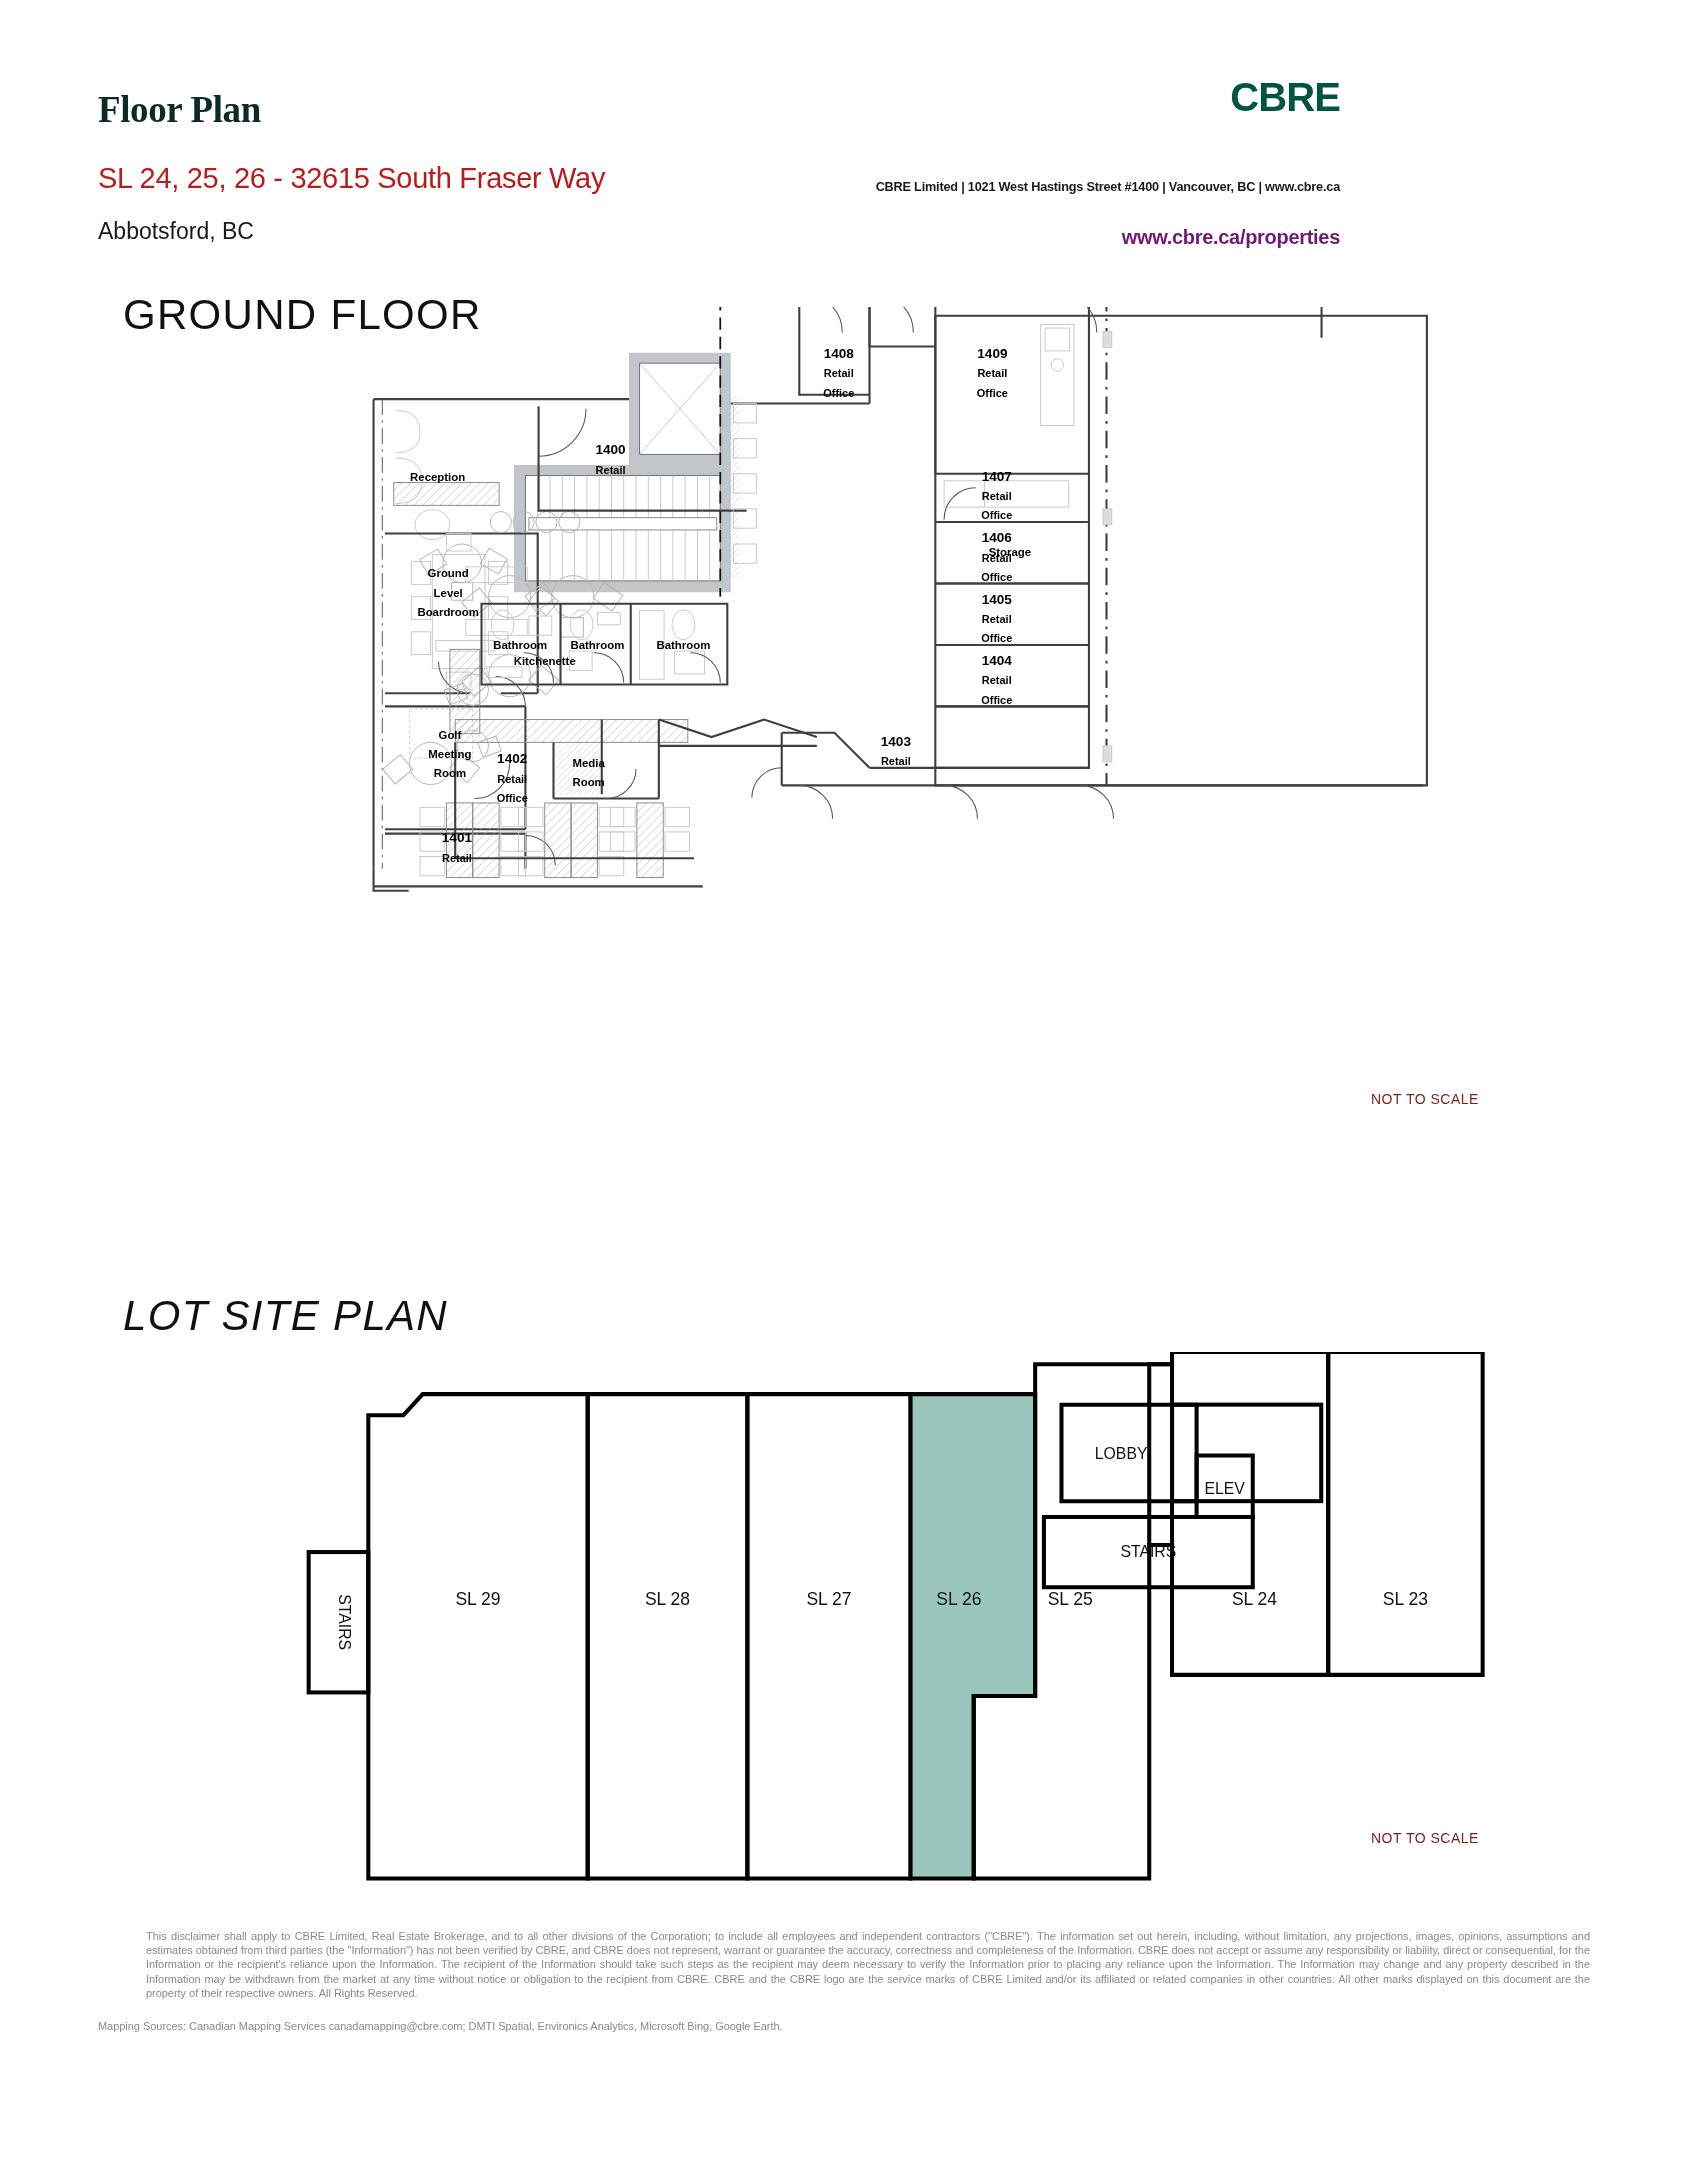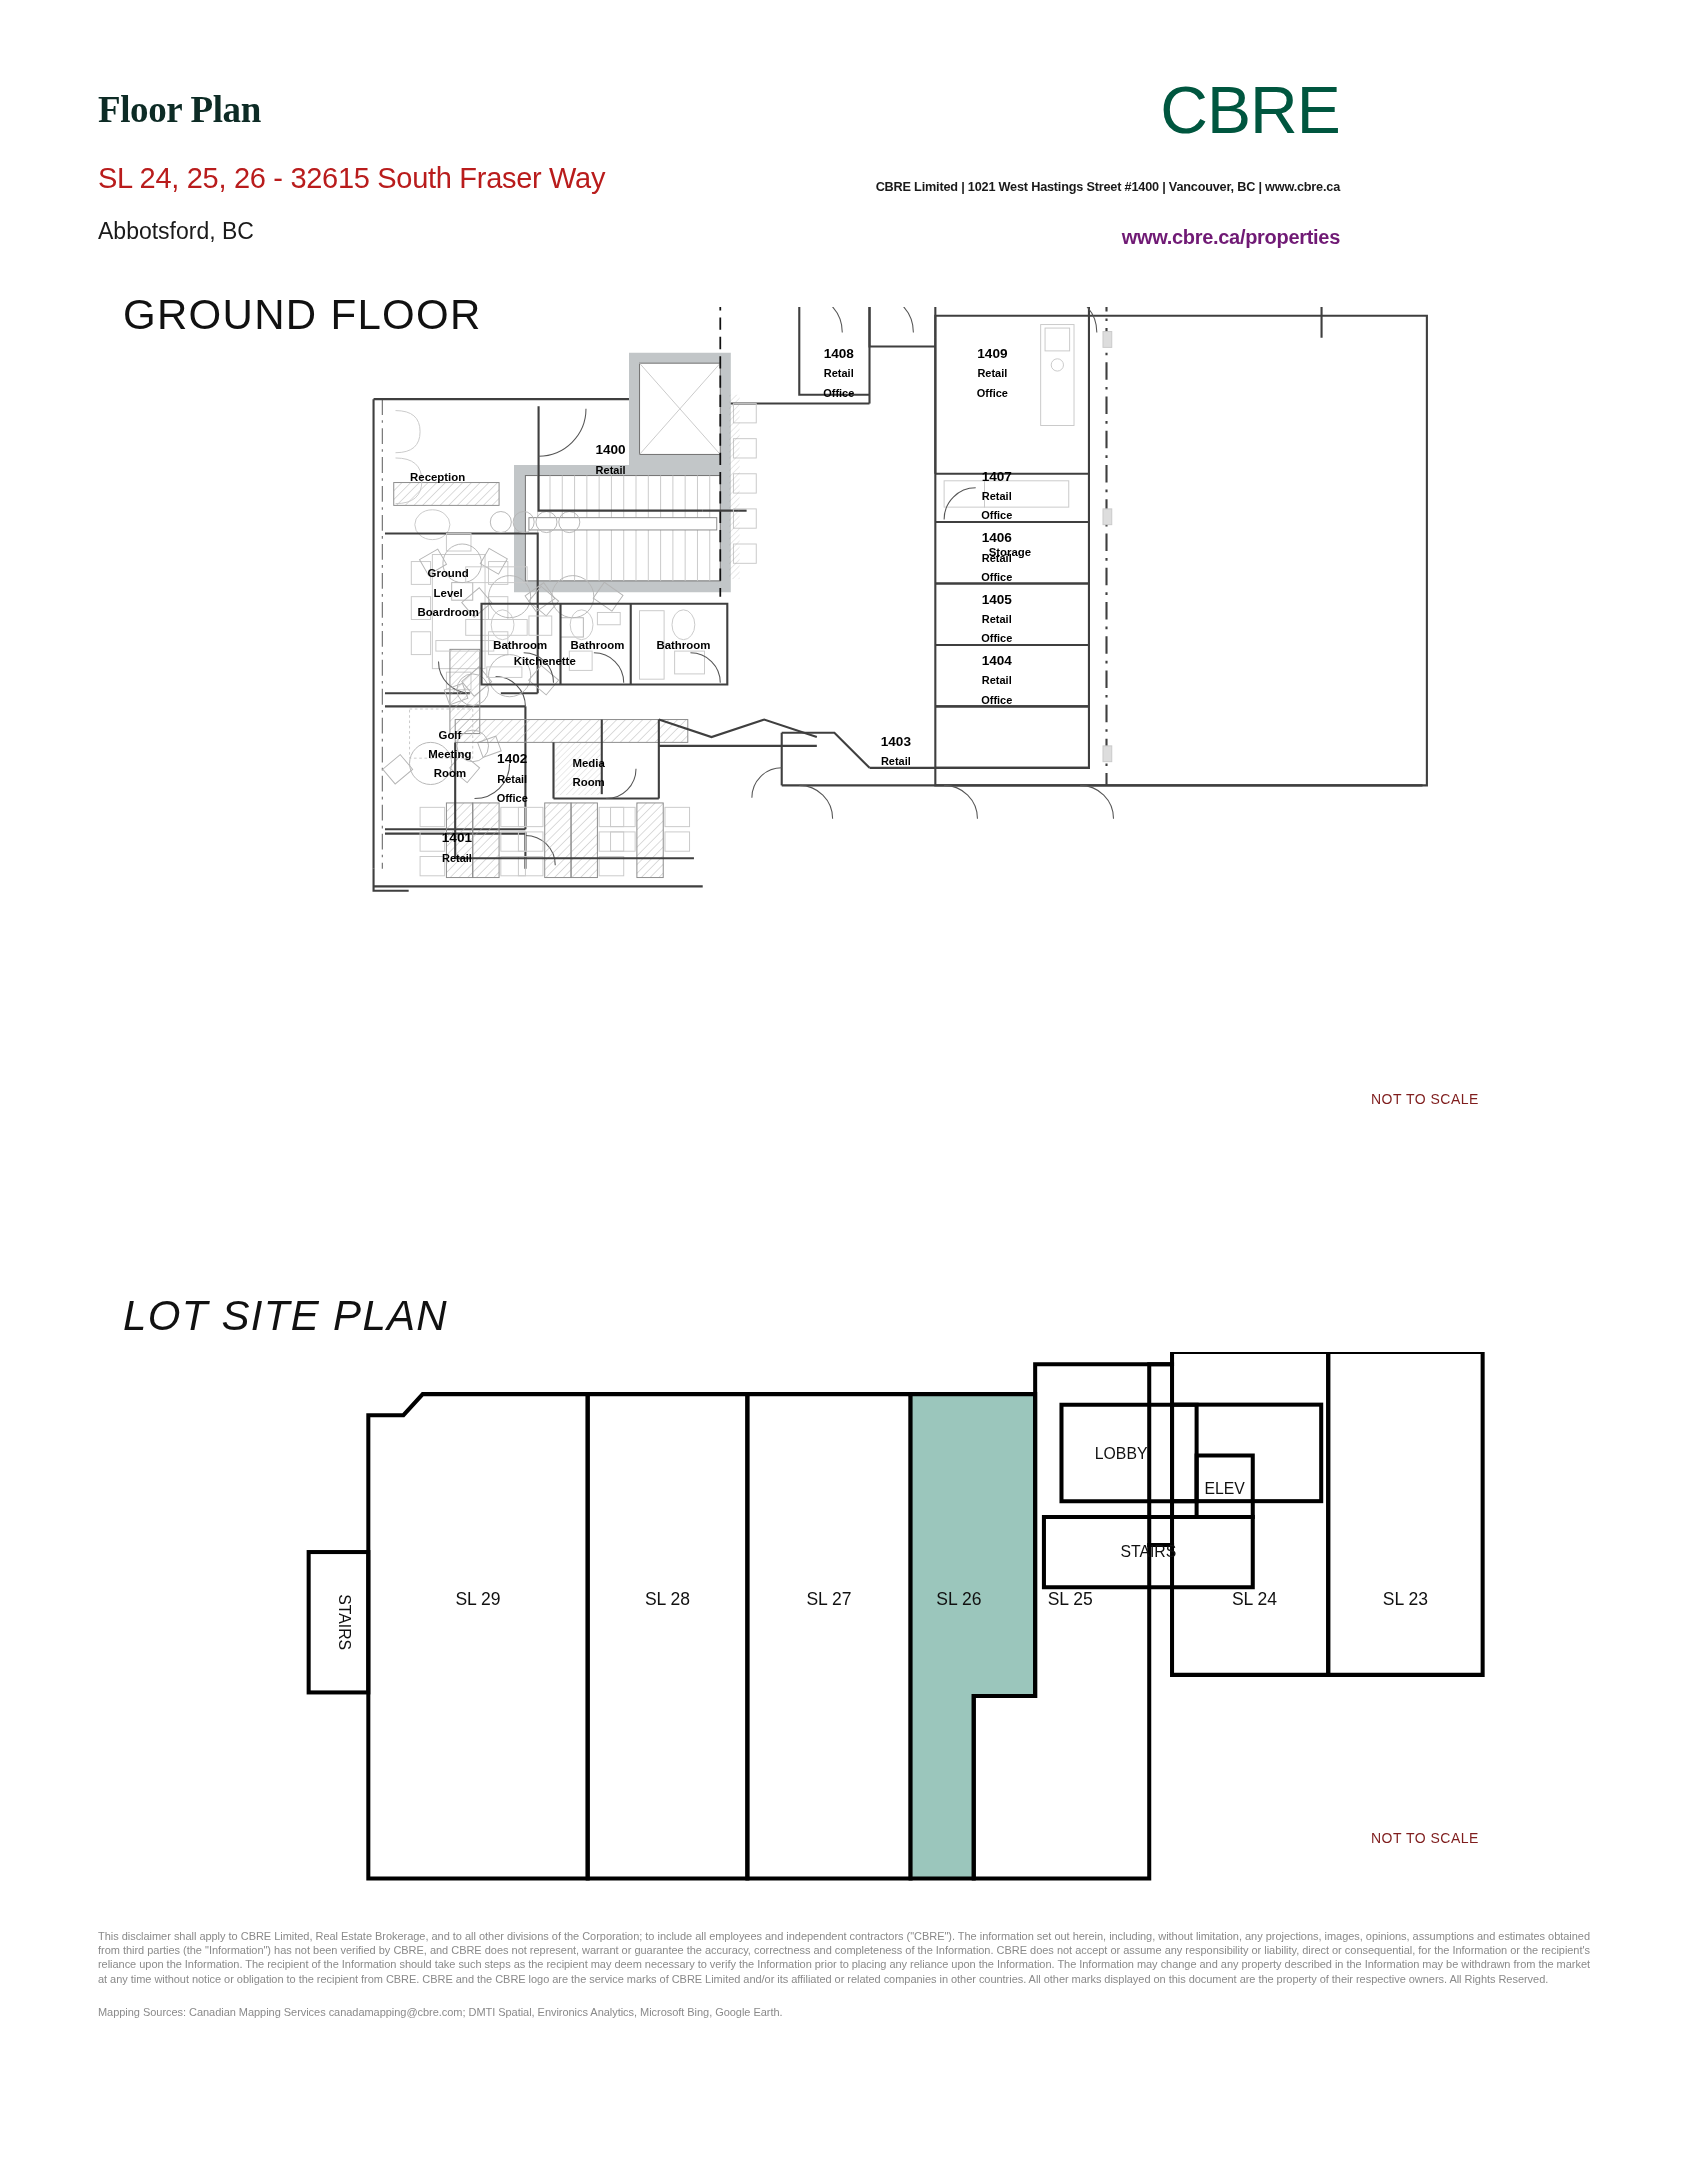--- a/index.html
+++ b/index.html
@@ -25,21 +25,21 @@
     font-size:29px; font-weight:400; color:#b91c1c;
     letter-spacing:-0.3px;
   }
   .hdr-city {
     position:absolute; left:98px; top:218px;
     font-size:23px; font-weight:400; color:#1a1a1a;
   }
   .cbre-logo {
     position:absolute; right:98px; top:77px;
     font-family:"Liberation Sans", sans-serif;
-    font-weight:400; font-size:66px; letter-spacing:-0.9px;
+    font-weight:700; font-size:40px; letter-spacing:-0.9px;
     color:#00563F; line-height:1;
   }
   .cbre-line {
     position:absolute; right:98px; top:180px;
     font-size:12.7px; font-weight:700; color:#1a1a1a;
     white-space:nowrap; letter-spacing:-0.2px;
   }
   .cbre-url {
     position:absolute; right:98px; top:226px;
     font-size:20px; font-weight:700; color:#701a75;
@@ -63,21 +63,21 @@
     position:absolute; font-size:14px; color:#7f1d1d;
     letter-spacing:0.5px; font-weight:400;
   }
   #nts-ground { left:1371px; top:1091px; }
   #nts-lot    { left:1371px; top:1830px; }
 
   
   .footer { position:absolute; left:98px; top:1929px; width:1492px; }
   .disclaimer {
     font-size:11px; line-height:14.2px; color:#8a8a8a;
-    text-align:justify; letter-spacing:-0.04px;
+    text-align:justify; letter-spacing:-0.04px;margin-left:48px;
   }
   .mapping {
     margin-top:19.3px;
     font-size:11px; line-height:14.2px; color:#8a8a8a;
     letter-spacing:-0.04px;
   }
 
   
   .rm-num  { font-family:"Liberation Sans", sans-serif; font-size:15.5px; font-weight:700; fill:#000; }
   .rm-sub  { font-family:"Liberation Sans", sans-serif; font-size:12.5px; font-weight:600; fill:#000; }

